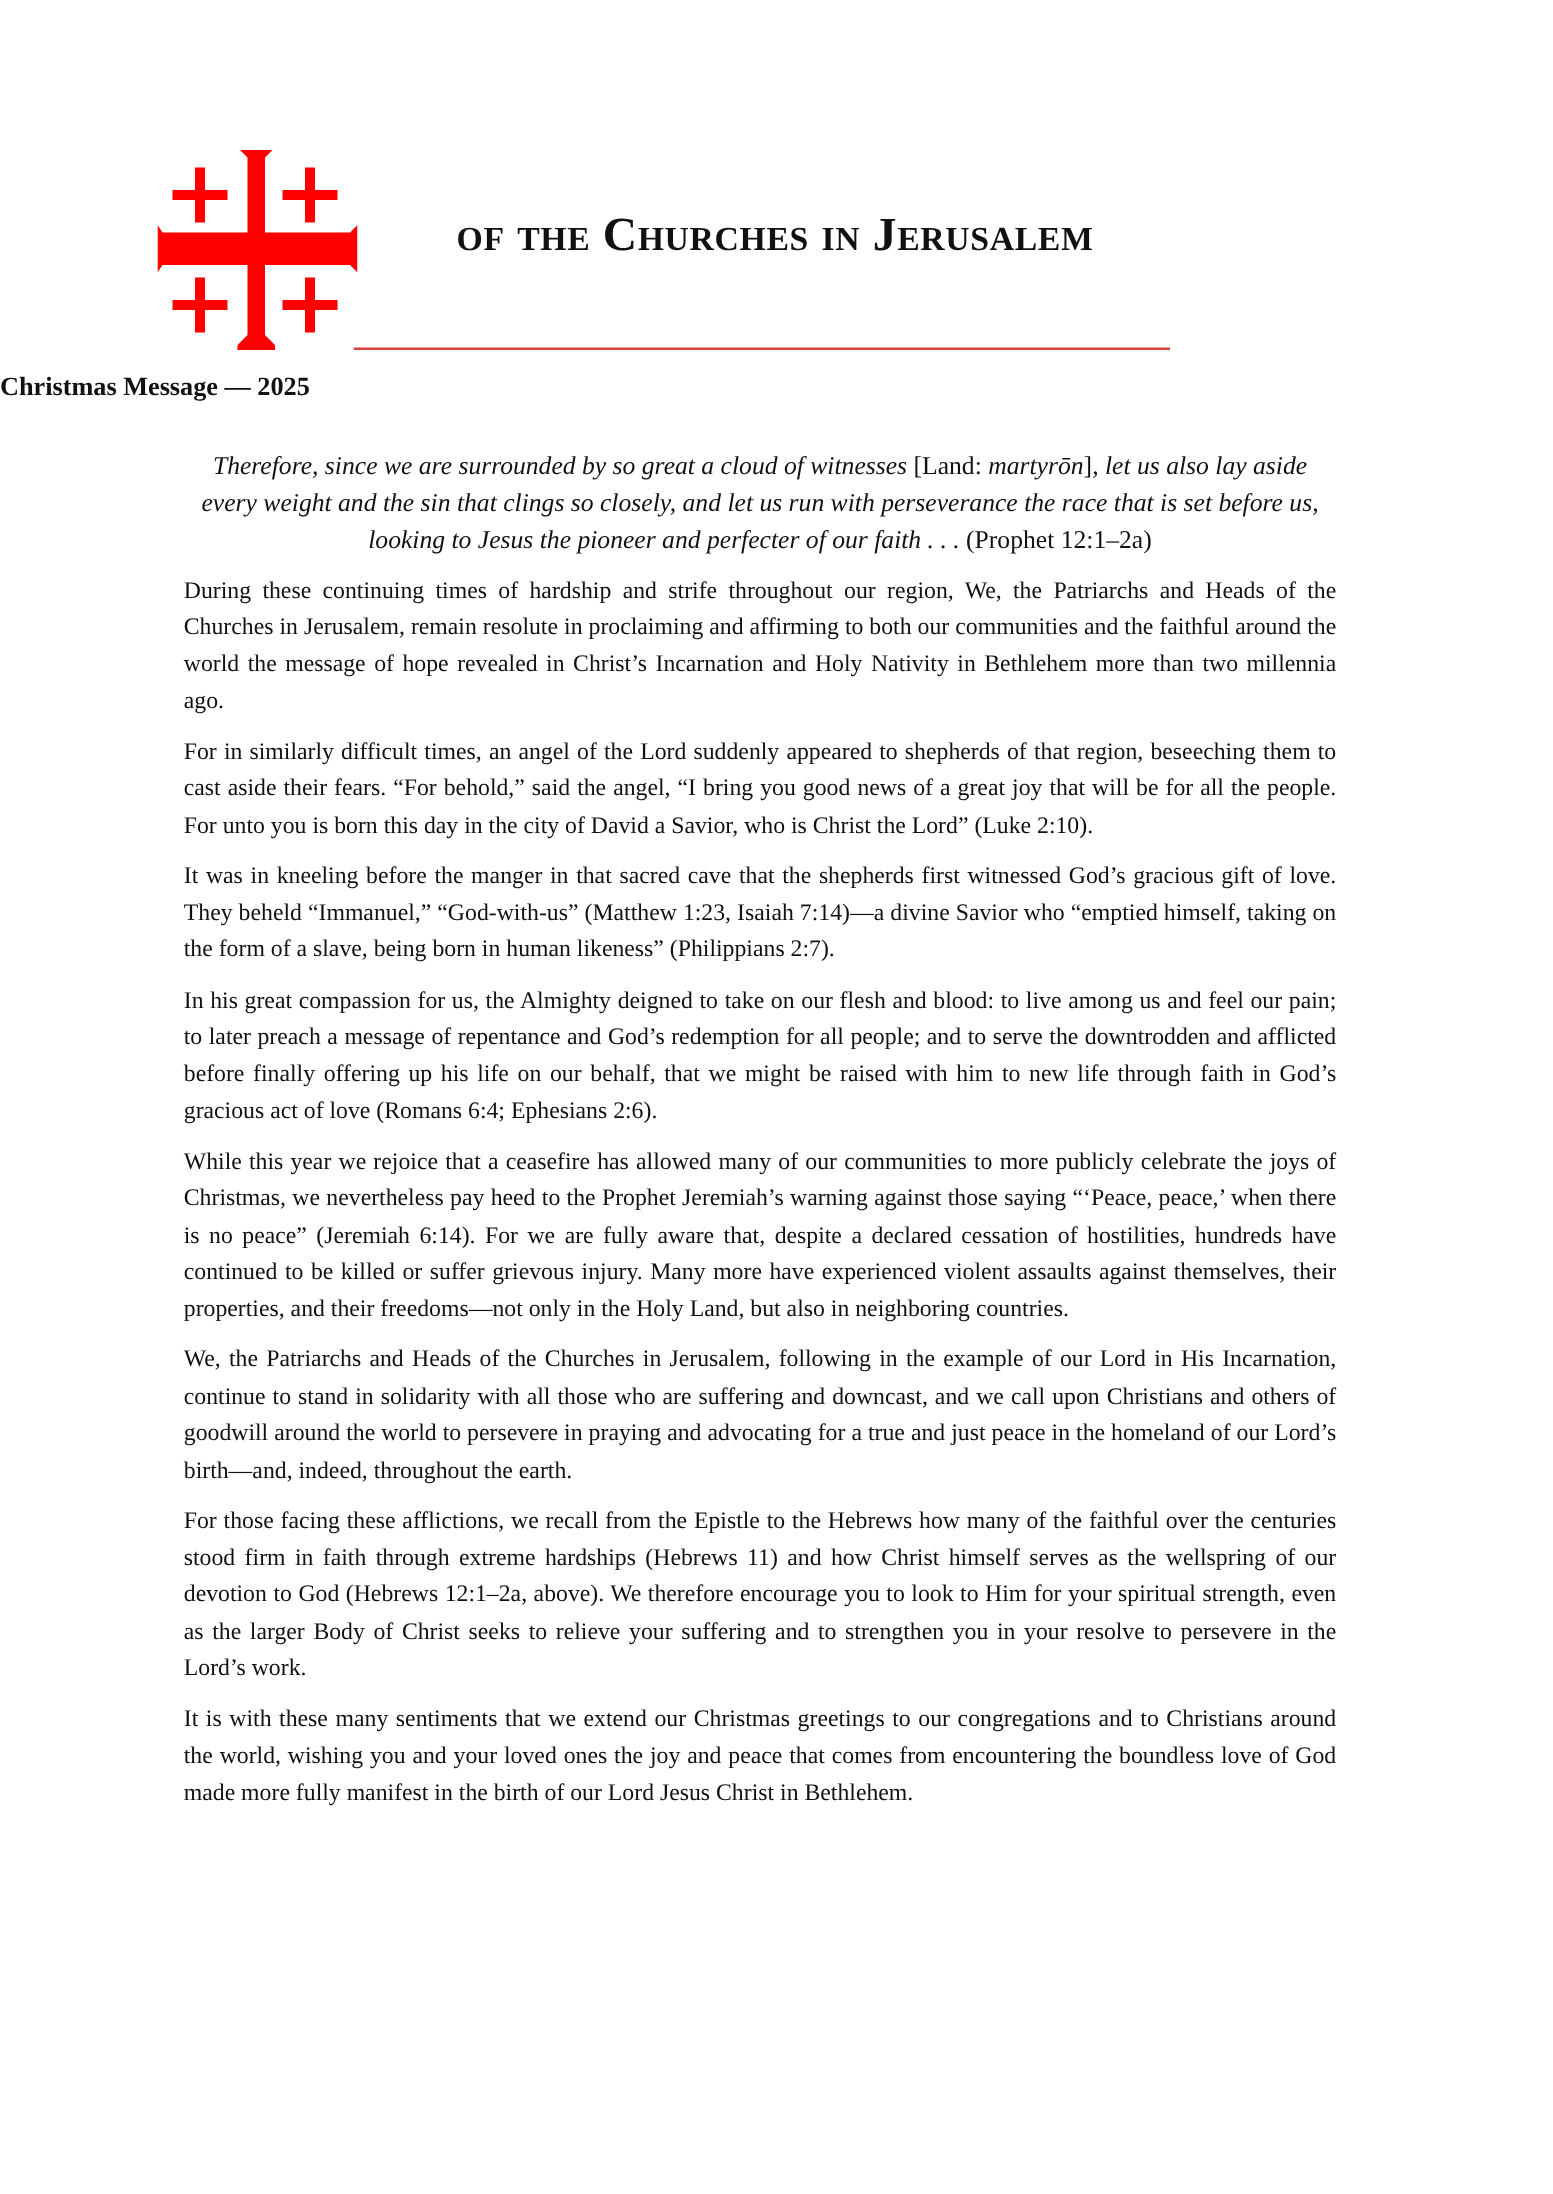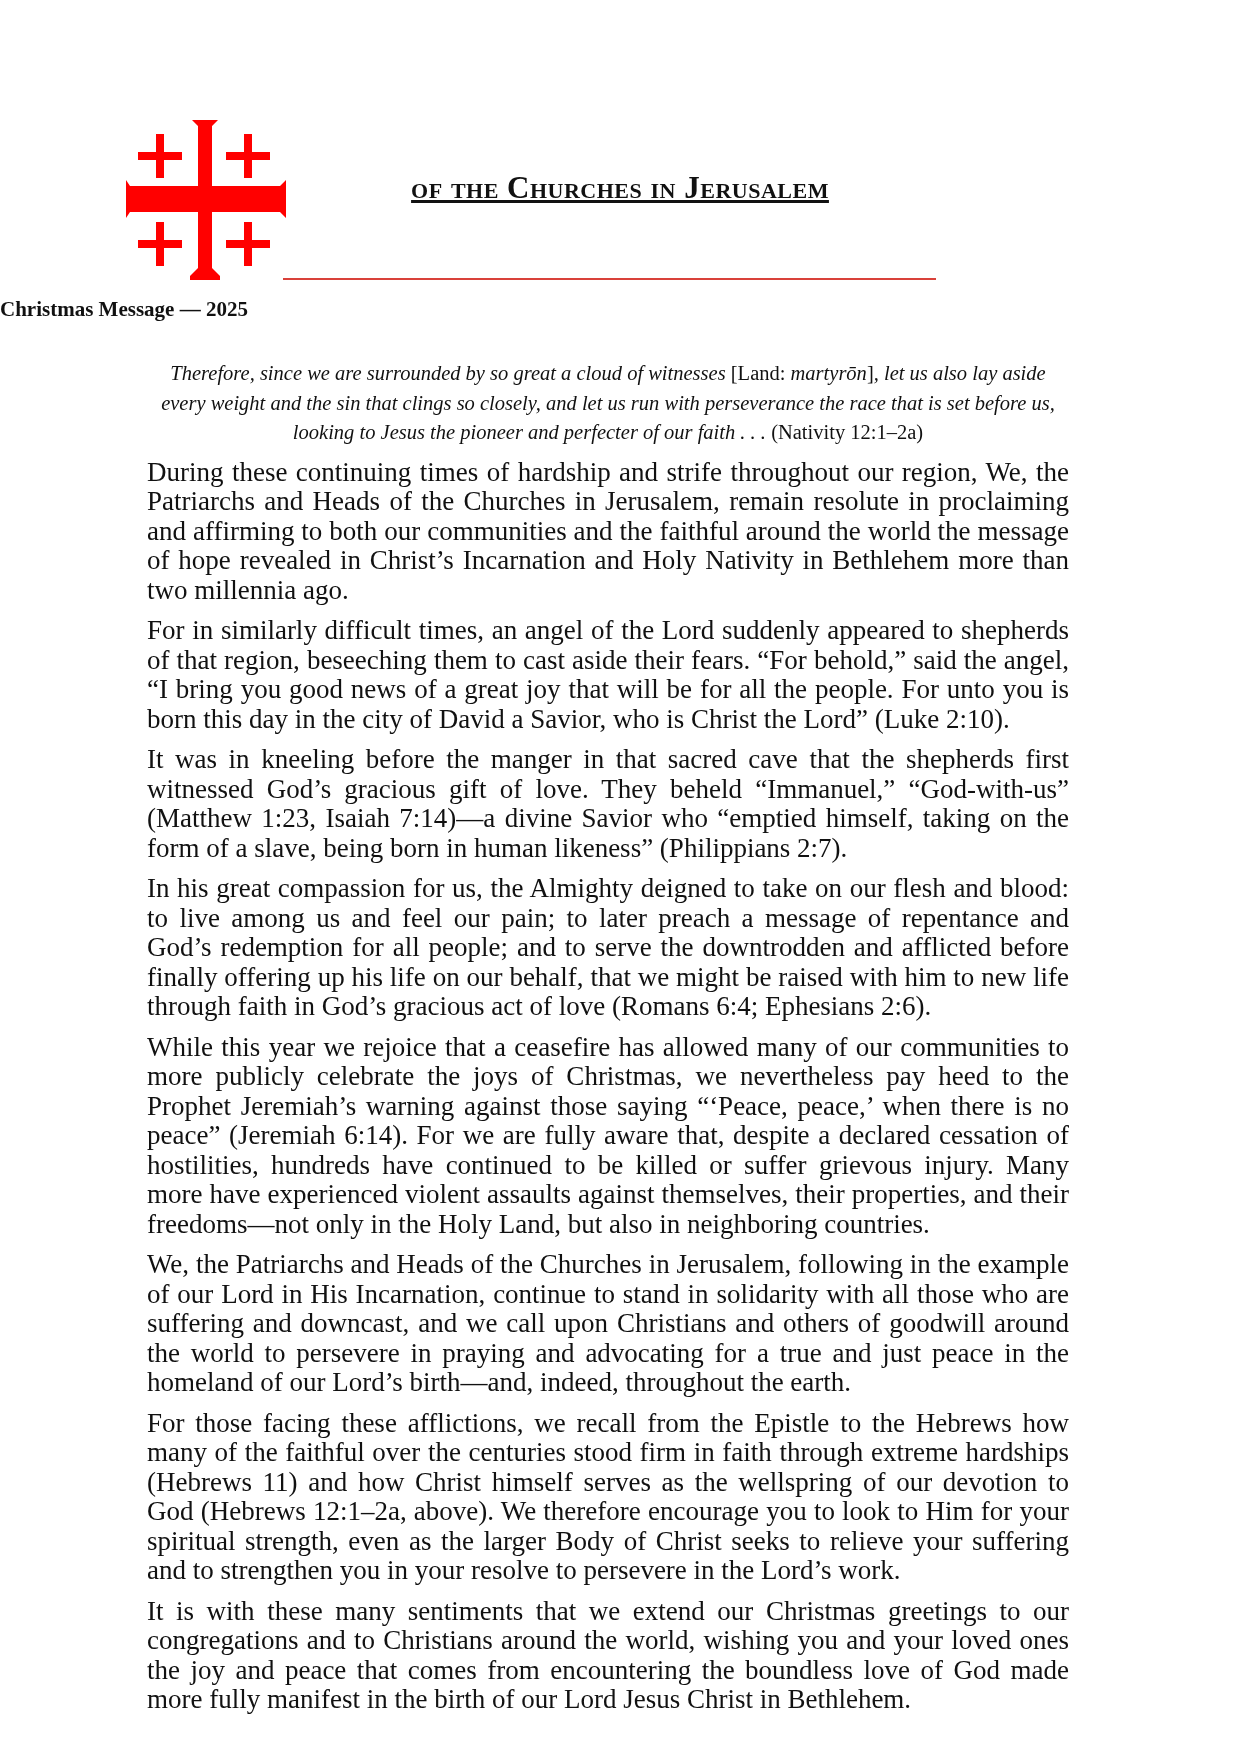--- a/index.html
+++ b/index.html
@@ -1,26 +1,26 @@
 <!DOCTYPE html>
 <html><head>
 <meta charset="utf-8">
 <style>
   html, body { margin: 0; padding: 0; background: #ffffff; }
   body { width: 1242px; height: 1755px; position: relative; overflow: hidden; font-family: "Liberation Serif", "DejaVu Serif", serif; color: #111; }
   .logo { position: absolute; left: 126px; top: 120px; width: 160px; height: 160px; }
   .org-title { position: absolute; left: 320px; top: 168px; width: 600px; text-align: center; font-family: "Liberation Serif", "DejaVu Serif", serif; font-weight: bold; color: #111; letter-spacing: 0.5px; }
   .org-title .line1 { font-size: 35px; line-height: 40px; font-variant: small-caps; }
-  .org-title .line2 { font-size: 31px; line-height: 40px; font-variant: small-caps; text-decoration: underline; }
+  .org-title .line2 { font-size: 38px; line-height: 40px; font-variant: small-caps; }
   .rule { position: absolute; left: 283px; top: 278px; width: 653px; height: 2px; background: #d9413a; }
   .doc-title { position: absolute; left: 0; top: 296px; width: 1242px; text-align: left; font-weight: bold; font-size: 21px; line-height: 26px; }
   .content { position: absolute; left: 147px; top: 359px; width: 922px; }
   .epigraph { text-align: center; font-size: 20.5px; line-height: 29.5px; margin: 0 0 10px 0; }
   .epigraph i { }
-  .para { text-align: justify; font-size: 27px; line-height: 29.5px; margin: 0 0 11px 0; }
+  .para { text-align: justify; font-size: 19px; line-height: 29.5px; margin: 0 0 11px 0; }
   .signature { font-size: 22px; line-height: 30px; margin: 14px 0 0 0; }
 </style>
 </head>
 <body>
 
 <div>
   <svg class="logo" viewBox="0 0 160 160" xmlns="http://www.w3.org/2000/svg">
     <g fill="#ff0000">
 
       <path d="M66 0 H92 L86 6 V148 L94 156 V160 H64 V156 L72 148 V6 Z"></path>
@@ -44,21 +44,21 @@
   <div class="org-title">
     <div class="line2">of the Churches in Jerusalem</div>
   </div>
 
   <div class="rule"></div>
 </div>
 
 <div class="doc-title">Christmas Message — 2025</div>
 
 <div class="content">
-  <p class="epigraph"><i>Therefore, since we are surrounded by so great a cloud of witnesses </i><span>[Land: </span><i>martyrōn</i><span>]</span><i>, let us also lay aside every weight and the sin that clings so closely, and let us run with perseverance the race that is set before us, looking to Jesus the pioneer and perfecter of our faith . . . </i><span>(Nativity 12:1–2a)</span></p>
+  <p class="epigraph"><i>Therefore, since we are surrounded by so great a cloud of witnesses </i><span>[Land: </span><i>martyrōn</i><span>]</span><i>, let us also lay aside every weight and the sin that clings so closely, and let us run with perseverance the race that is set before us, looking to Jesus the pioneer and perfecter of our faith . . . </i><span>(Prophet 12:1–2a)</span></p>
 
   <p class="para">During these continuing times of hardship and strife throughout our region, We, the Patriarchs and Heads of the Churches in Jerusalem, remain resolute in proclaiming and affirming to both our communities and the faithful around the world the message of hope revealed in Christ’s Incarnation and Holy Nativity in Bethlehem more than two millennia ago.</p>
   <p class="para">For in similarly difficult times, an angel of the Lord suddenly appeared to shepherds of that region, beseeching them to cast aside their fears. “For behold,” said the angel, “I bring you good news of a great joy that will be for all the people. For unto you is born this day in the city of David a Savior, who is Christ the Lord” (Luke 2:10).</p>
   <p class="para">It was in kneeling before the manger in that sacred cave that the shepherds first witnessed God’s gracious gift of love. They beheld “Immanuel,” “God-with-us” (Matthew 1:23, Isaiah 7:14)—a divine Savior who “emptied himself, taking on the form of a slave, being born in human likeness” (Philippians 2:7).</p>
   <p class="para">In his great compassion for us, the Almighty deigned to take on our flesh and blood: to live among us and feel our pain; to later preach a message of repentance and God’s redemption for all people; and to serve the downtrodden and afflicted before finally offering up his life on our behalf, that we might be raised with him to new life through faith in God’s gracious act of love (Romans 6:4; Ephesians 2:6).</p>
   <p class="para">While this year we rejoice that a ceasefire has allowed many of our communities to more publicly celebrate the joys of Christmas, we nevertheless pay heed to the Prophet Jeremiah’s warning against those saying “‘Peace, peace,’ when there is no peace” (Jeremiah 6:14). For we are fully aware that, despite a declared cessation of hostilities, hundreds have continued to be killed or suffer grievous injury. Many more have experienced violent assaults against themselves, their properties, and their freedoms—not only in the Holy Land, but also in neighboring countries.</p>
   <p class="para">We, the Patriarchs and Heads of the Churches in Jerusalem, following in the example of our Lord in His Incarnation, continue to stand in solidarity with all those who are suffering and downcast, and we call upon Christians and others of goodwill around the world to persevere in praying and advocating for a true and just peace in the homeland of our Lord’s birth—and, indeed, throughout the earth.</p>
   <p class="para">For those facing these afflictions, we recall from the Epistle to the Hebrews how many of the faithful over the centuries stood firm in faith through extreme hardships (Hebrews 11) and how Christ himself serves as the wellspring of our devotion to God (Hebrews 12:1–2a, above). We therefore encourage you to look to Him for your spiritual strength, even as the larger Body of Christ seeks to relieve your suffering and to strengthen you in your resolve to persevere in the Lord’s work.</p>
   <p class="para">It is with these many sentiments that we extend our Christmas greetings to our congregations and to Christians around the world, wishing you and your loved ones the joy and peace that comes from encountering the boundless love of God made more fully manifest in the birth of our Lord Jesus Christ in Bethlehem.</p>
 

